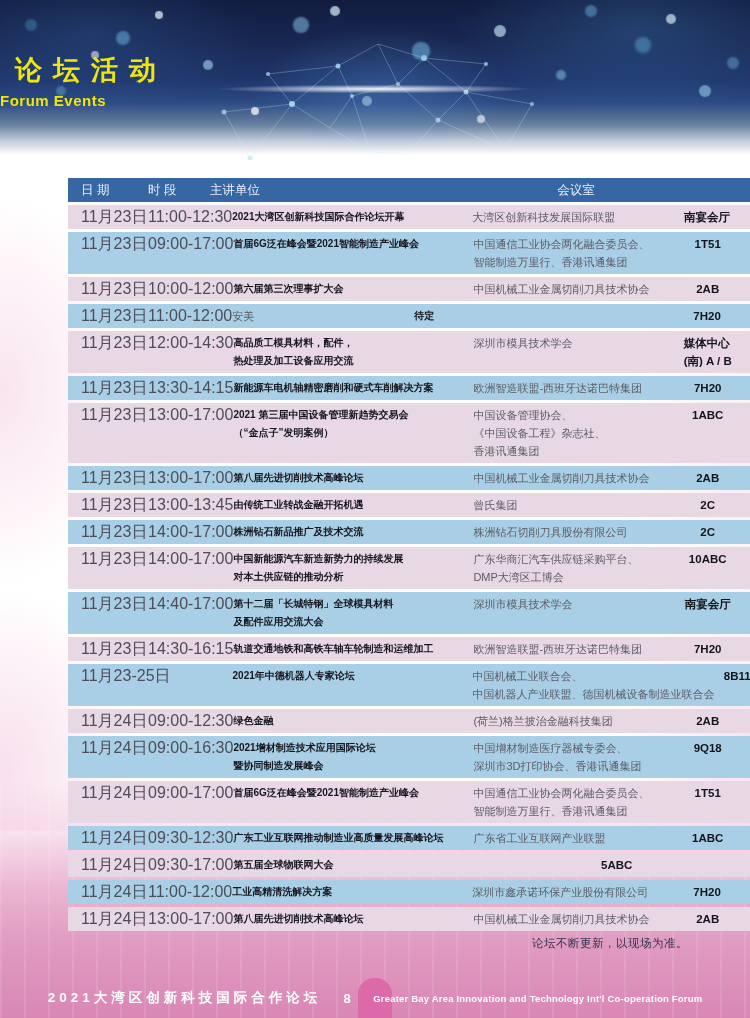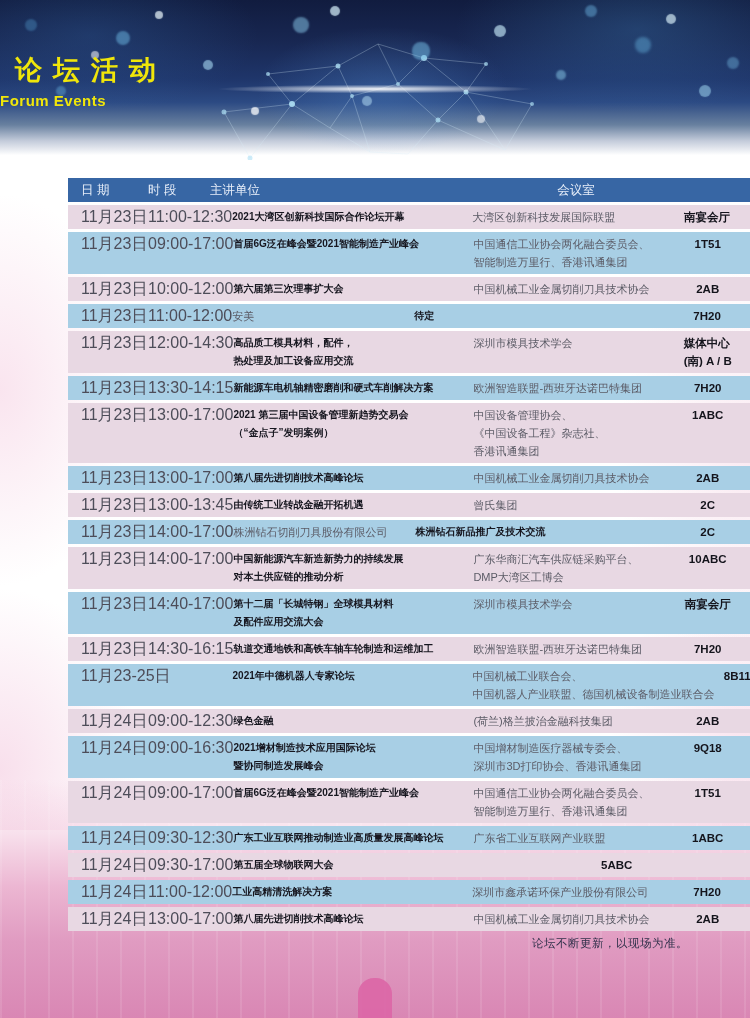--- a/index.html
+++ b/index.html
@@ -215,22 +215,22 @@
         <div class="row tone-pink">
     <div class="cell c-date">11月23日</div>
     <div class="cell c-time">13:00-13:45</div>
     <div class="cell c-topic">由传统工业转战金融开拓机遇</div>
     <div class="cell c-speaker">曾氏集团</div>
     <div class="cell c-room">2C</div>
   </div>
         <div class="row tone-blue">
     <div class="cell c-date">11月23日</div>
     <div class="cell c-time">14:00-17:00</div>
+    <div class="cell c-topic">株洲钻石新品推广及技术交流</div>
     <div class="cell c-speaker">株洲钻石切削刀具股份有限公司</div>
-    <div class="cell c-topic">株洲钻石新品推广及技术交流</div>
     <div class="cell c-room">2C</div>
   </div>
         <div class="row tone-pink">
     <div class="cell c-date">11月23日</div>
     <div class="cell c-time">14:00-17:00</div>
     <div class="cell c-topic">中国新能源汽车新造新势力的持续发展
 对本土供应链的推动分析</div>
     <div class="cell c-speaker">广东华商汇汽车供应链采购平台、
 DMP大湾区工博会</div>
     <div class="cell c-room">10ABC</div>
@@ -307,14 +307,19 @@
     <div class="cell c-time">13:00-17:00</div>
     <div class="cell c-topic">第八届先进切削技术高峰论坛</div>
     <div class="cell c-speaker">中国机械工业金属切削刀具技术协会</div>
     <div class="cell c-room">2AB</div>
   </div>
       </div>
   </div>
 
   <div class="note">论坛不断更新，以现场为准。</div>
 
+  <div class="footer">
+    <span class="f-cn">2021大湾区创新科技国际合作论坛</span>
+    <span class="f-page">8</span>
+    <span class="f-en">Greater Bay Area Innovation and Technology Int'l Co-operation Forum</span>
+  </div>
 
 </div>
 
 </body></html>

